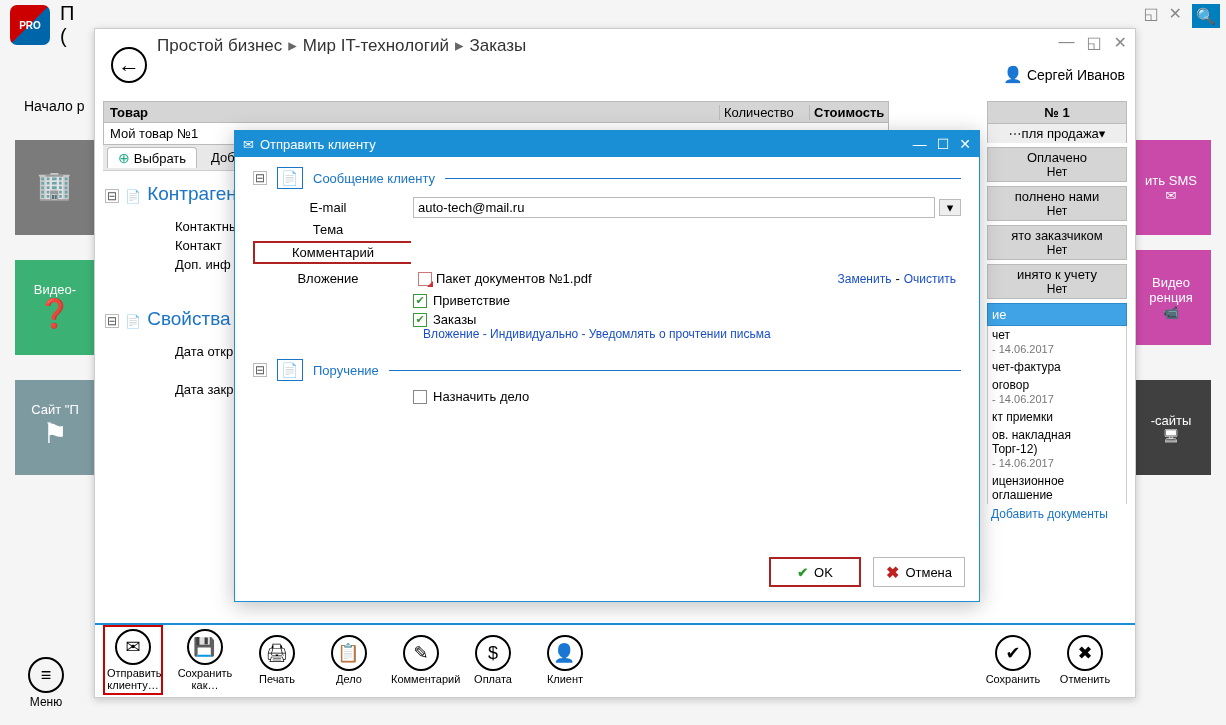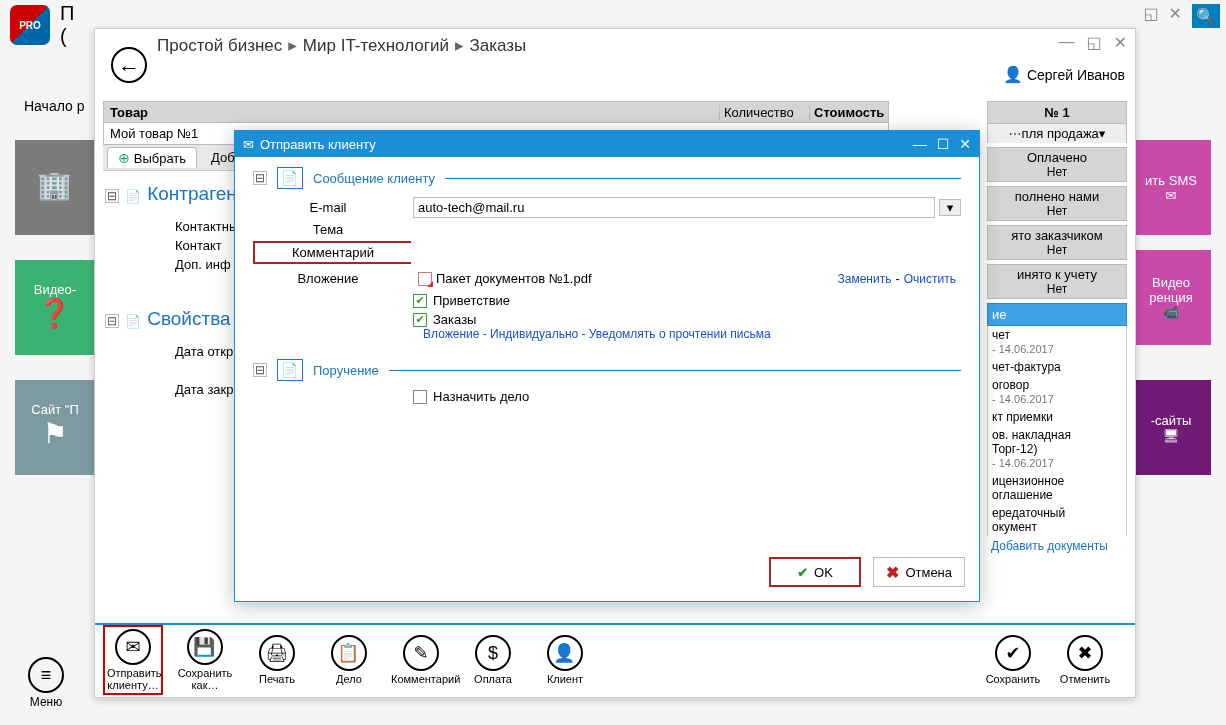--- a/index.html
+++ b/index.html
@@ -16,21 +16,21 @@
 
 
 .tile { position:absolute; width:80px; height:95px; color:#fff; display:flex; flex-direction:column; align-items:center; justify-content:center; font-size:13px; text-align:center; padding:4px;}
 .tile .ticon{ font-size:28px; margin-bottom:4px;}
 .tile-gray{ background:#7b7b7b; left:15px; top:140px;}
 .tile-green{ background:#3bb273; left:15px; top:250px;margin-top:10px;}
 .tile-cyan{ background:#7e9aa1; left:15px; top:380px;}
 .right-tile{ position:absolute; right:15px; width:80px; height:95px; color:#fff; display:flex; flex-direction:column; align-items:center; justify-content:center; font-size:13px; text-align:center;}
 .rt1{ background:#c94aa8; top:140px;}
 .rt2{ background:#c94aa8; top:250px;}
-.rt3{ background:#701a75; top:380px;}
+.rt3{ background:#404040; top:380px;}
 
 .menu-circle{ position:absolute; left:28px; bottom:16px; text-align:center; }
 .menu-circle .circ{ width:36px; height:36px; border:2px solid #000; border-radius:50%; display:flex; align-items:center; justify-content:center; font-size:18px; margin:0 auto 2px;}
 .menu-circle .lbl{ font-size:12px;}
 
 
 .order-win { position:absolute; left:94px; top:28px; width:1042px; height:670px; background:#fff; border:1px solid #ccc; box-shadow:0 2px 8px rgba(0,0,0,.2); }
 .ow-top { position:relative; height:70px; padding:6px 14px; }
 .back-btn{ position:absolute; left:16px; top:18px; width:36px; height:36px; border:2px solid #000; border-radius:50%; display:flex; align-items:center; justify-content:center; font-size:22px; font-weight:bold;}
 .breadcrumb{ position:absolute; left:62px; top:6px; font-size:17px; color:#333; display:flex; gap:6px; align-items:center;}
@@ -233,21 +233,20 @@
     <div class="rp-block"><span>ято заказчиком</span><span class="v">Нет</span></div>
     <div class="rp-block"><span>инято к учету</span><span class="v">Нет</span></div>
     <div class="rp-sel">ие</div>
     <div id="rp-items">
         <div class="rp-item">чет<br><span class="rp-date">- 14.06.2017</span></div>
         <div class="rp-item">чет-фактура</div>
         <div class="rp-item">оговор<br><span class="rp-date">- 14.06.2017</span></div>
         <div class="rp-item">кт приемки</div>
         <div class="rp-item">ов. накладная<br>Торг-12)<br><span class="rp-date">- 14.06.2017</span></div>
         <div class="rp-item">ицензионное<br>оглашение</div>
-        <div class="rp-item">ередаточный<br>окумент</div>
       </div>
     <div class="rp-add">Добавить документы</div>
   </div>
 
   <div class="blue-line"></div>
   <div class="bottom-bar">
     <div class="bot-btn hl">
         <div class="circ">✉</div>
         <div>Отправить клиенту…</div>
       </div>

